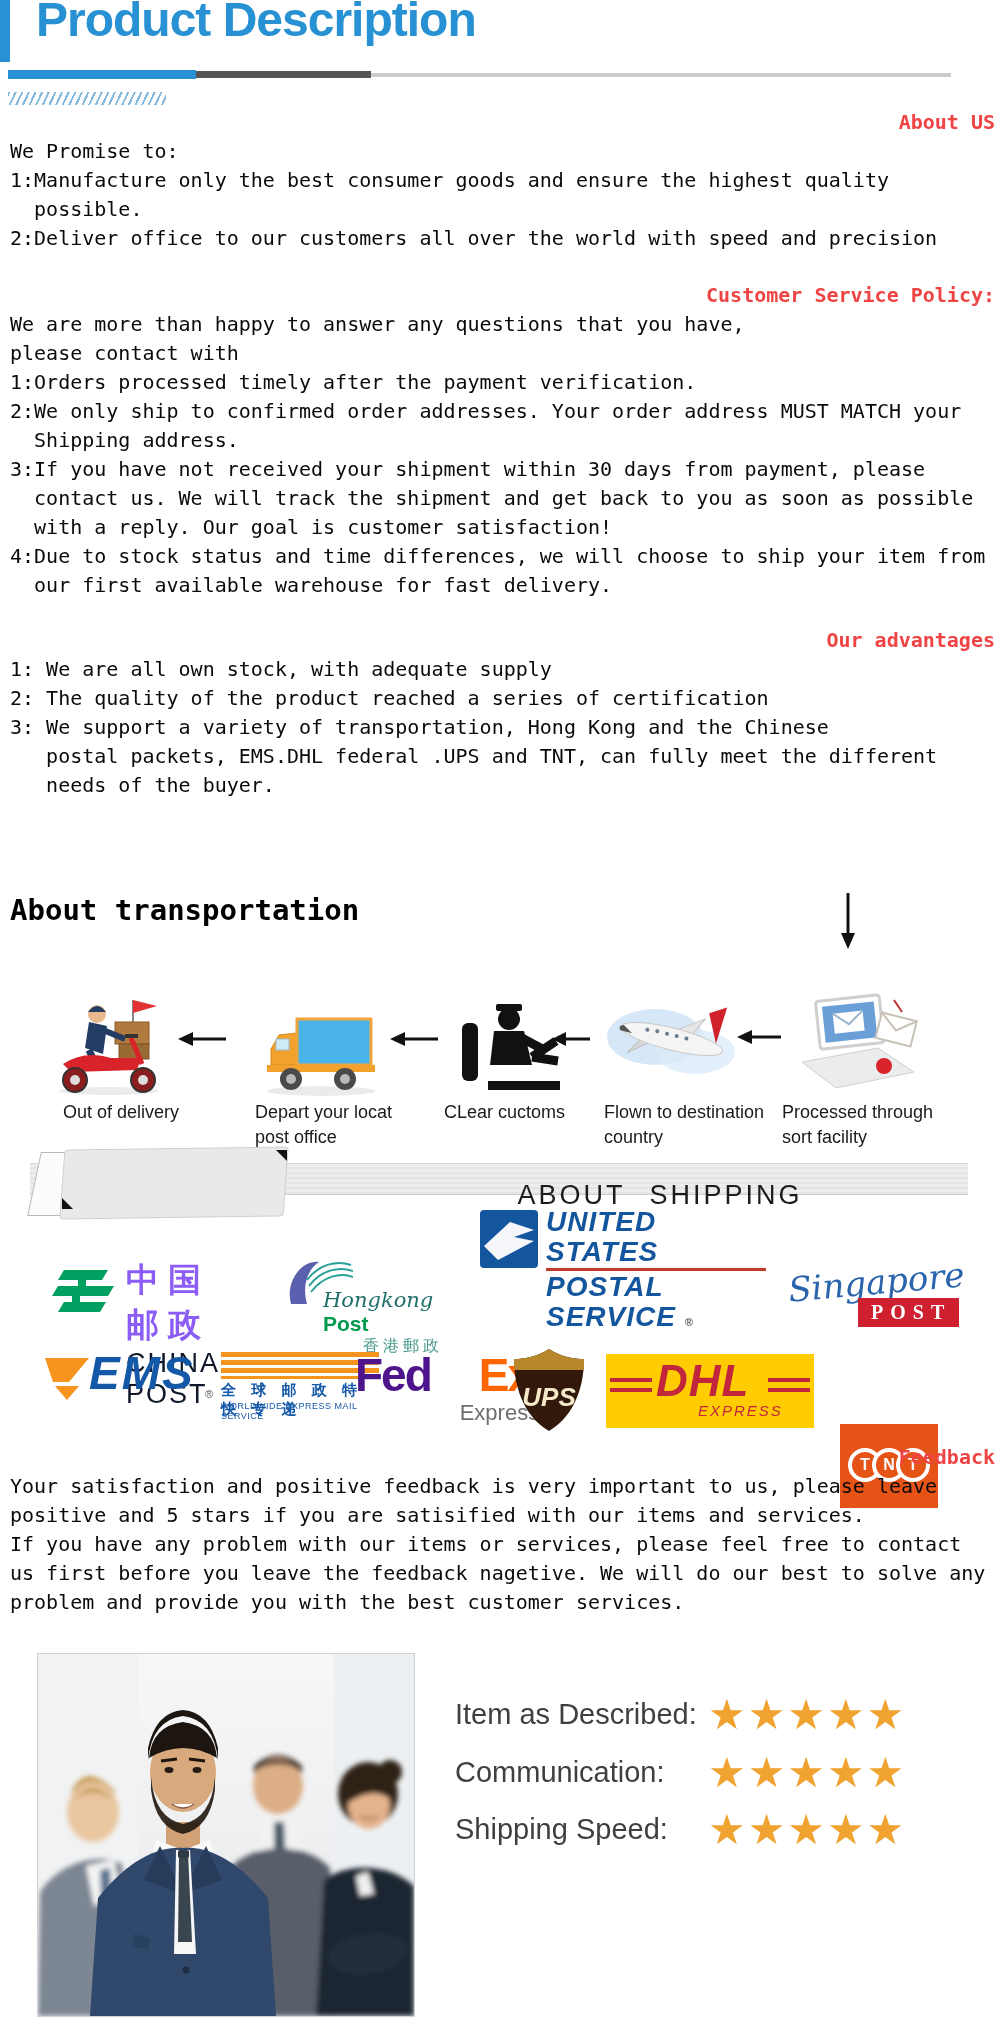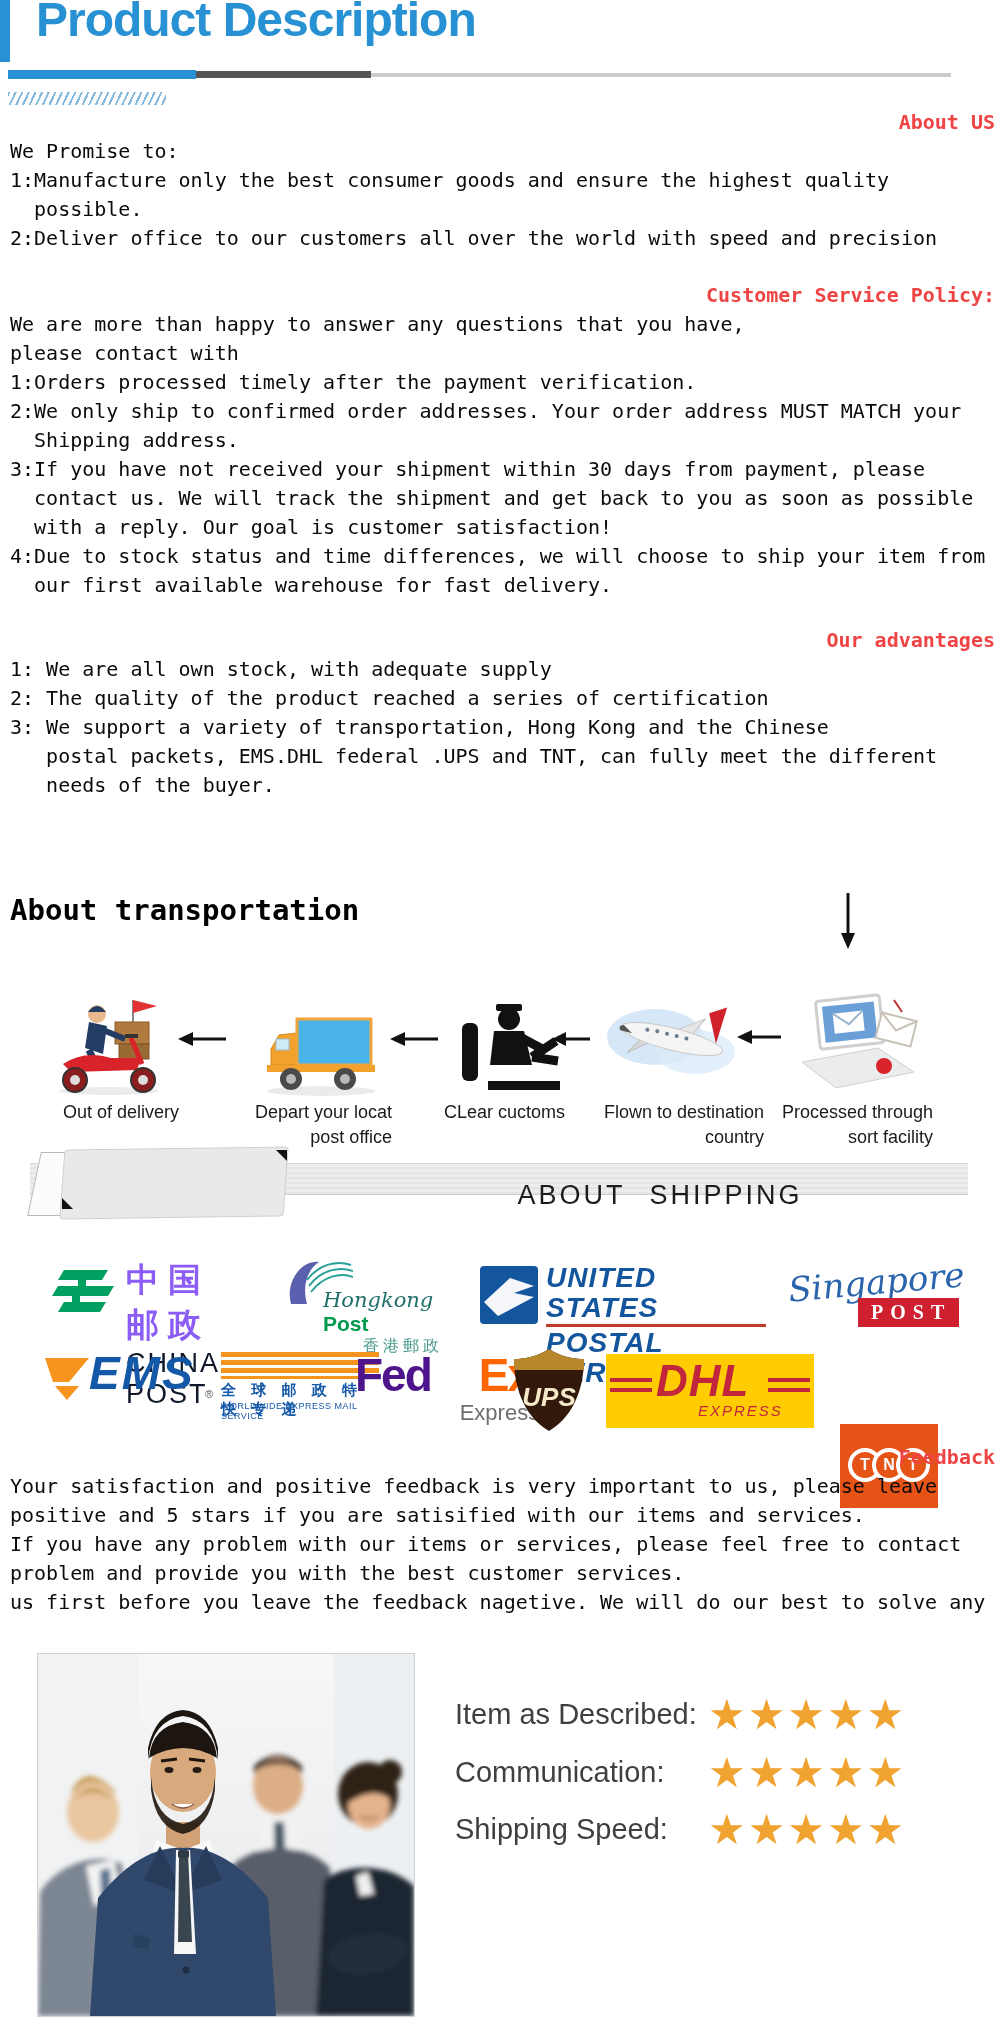--- a/index.html
+++ b/index.html
@@ -16,21 +16,21 @@
          background:repeating-linear-gradient(115deg,#85b9dd 0 2px,transparent 2px 6px);}
   
   .tb{position:absolute;left:10px;width:985px;}
   .tb .line{white-space:pre;font-size:20px;line-height:29px;color:#0a0a0a;}
   .tb .line.red{color:#ef4444;font-weight:bold;text-align:right;}
   #transport-heading{position:absolute;left:10px;top:893px;margin:0;font-size:29px;
         font-weight:bold;color:#000;font-family:"DejaVu Sans Mono",monospace;}
   
   .step-icon{position:absolute;}
   .step-label{position:absolute;font-family:"Liberation Sans",sans-serif;font-size:18px;
-        line-height:25px;color:#1a1a1a;white-space:pre-line;text-align:right;}
+        line-height:25px;color:#1a1a1a;white-space:pre-line;}
   .arrow{position:absolute;}
   
   .band{position:absolute;left:30px;top:1163px;width:938px;height:30px;
         background:repeating-linear-gradient(to bottom,#ededed 0 3px,#e4e4e4 3px 5px);
         border-top:1px solid #d7d7d7;border-bottom:1px solid #cfcfcf;}
   .band-text{position:absolute;left:500px;top:1161px;width:320px;text-align:center;
         font-family:"Liberation Sans",sans-serif;font-size:27px;color:#1c1c1c;
         letter-spacing:3px;word-spacing:14px;margin-top:19px;}
   .ribbon-sliver{position:absolute;left:34px;top:1152px;width:48px;height:62px;background:#fcfcfc;
         border:1px solid #b9b9b9;transform:skewX(-12deg);}
@@ -271,21 +271,21 @@
       <path d="M24 24 C36 8 54 4 68 9" fill="none" stroke="#2aa198" stroke-width="2"></path>
       <path d="M26 30 C38 14 56 10 70 15" fill="none" stroke="#2aa198" stroke-width="2"></path>
       <path d="M28 36 C40 20 58 16 70 21" fill="none" stroke="#2aa198" stroke-width="2"></path>
     </svg>
     <div style="position:absolute;left:40px;top:32px;width:120px">
       <span class="hk-name">Hongkong</span>
       <span class="hk-post">Post</span>
       <div class="hk-cn" style="text-align:right">香港郵政</div>
     </div>
   </div>
-  <div class="logo" style="left:480px;top:1266px">
+  <div class="logo" style="left:480px;top:1210px">
     <svg width="58" height="58" viewBox="0 0 58 58">
       <rect x="0" y="0" width="58" height="58" rx="4" fill="#14569d"></rect>
       <polygon points="4,36 30,12 54,20 34,27 54,31 18,50" fill="#f4f6f9"></polygon>
     </svg>
     <div style="position:absolute;left:66px;top:-3px">
       <div class="usps-line">UNITED STATES</div>
       <div class="usps-rule"></div>
       <div class="usps-line"><span>POSTAL SERVICE</span>
         <span class="reg">®</span></div>
     </div>
@@ -327,22 +327,22 @@
     <div class="tnt-circle" style="left:8px">T</div>
     <div class="tnt-circle" style="left:32px">N</div>
     <div class="tnt-circle" style="left:56px">T</div>
   </div>
 
   <div class="tb" style="top:1443px">
       <div class="line red">Feedback</div>
       <div class="line ">Your satisfaction and positive feedback is very important to us, please leave</div>
       <div class="line ">positive and 5 stars if you are satisified with our items and services.</div>
       <div class="line ">If you have any problem with our items or services, please feel free to contact</div>
+      <div class="line ">us first before you leave the feedback nagetive. We will do our best to solve any</div>
       <div class="line ">problem and provide you with the best customer services.</div>
-      <div class="line ">us first before you leave the feedback nagetive. We will do our best to solve any</div>
     </div>
 
   <div class="photo">
     <svg width="376" height="362" viewBox="0 0 376 362">
       <defs>
         <linearGradient id="gbg" x1="0" y1="0" x2="0" y2="1">
           <stop offset="0" stop-color="#f7f7f8"></stop>
             <stop offset="1" stop-color="#e7e8ea"></stop>
         </linearGradient>
         <filter id="b" x="-20%" y="-20%" width="140%" height="140%">

